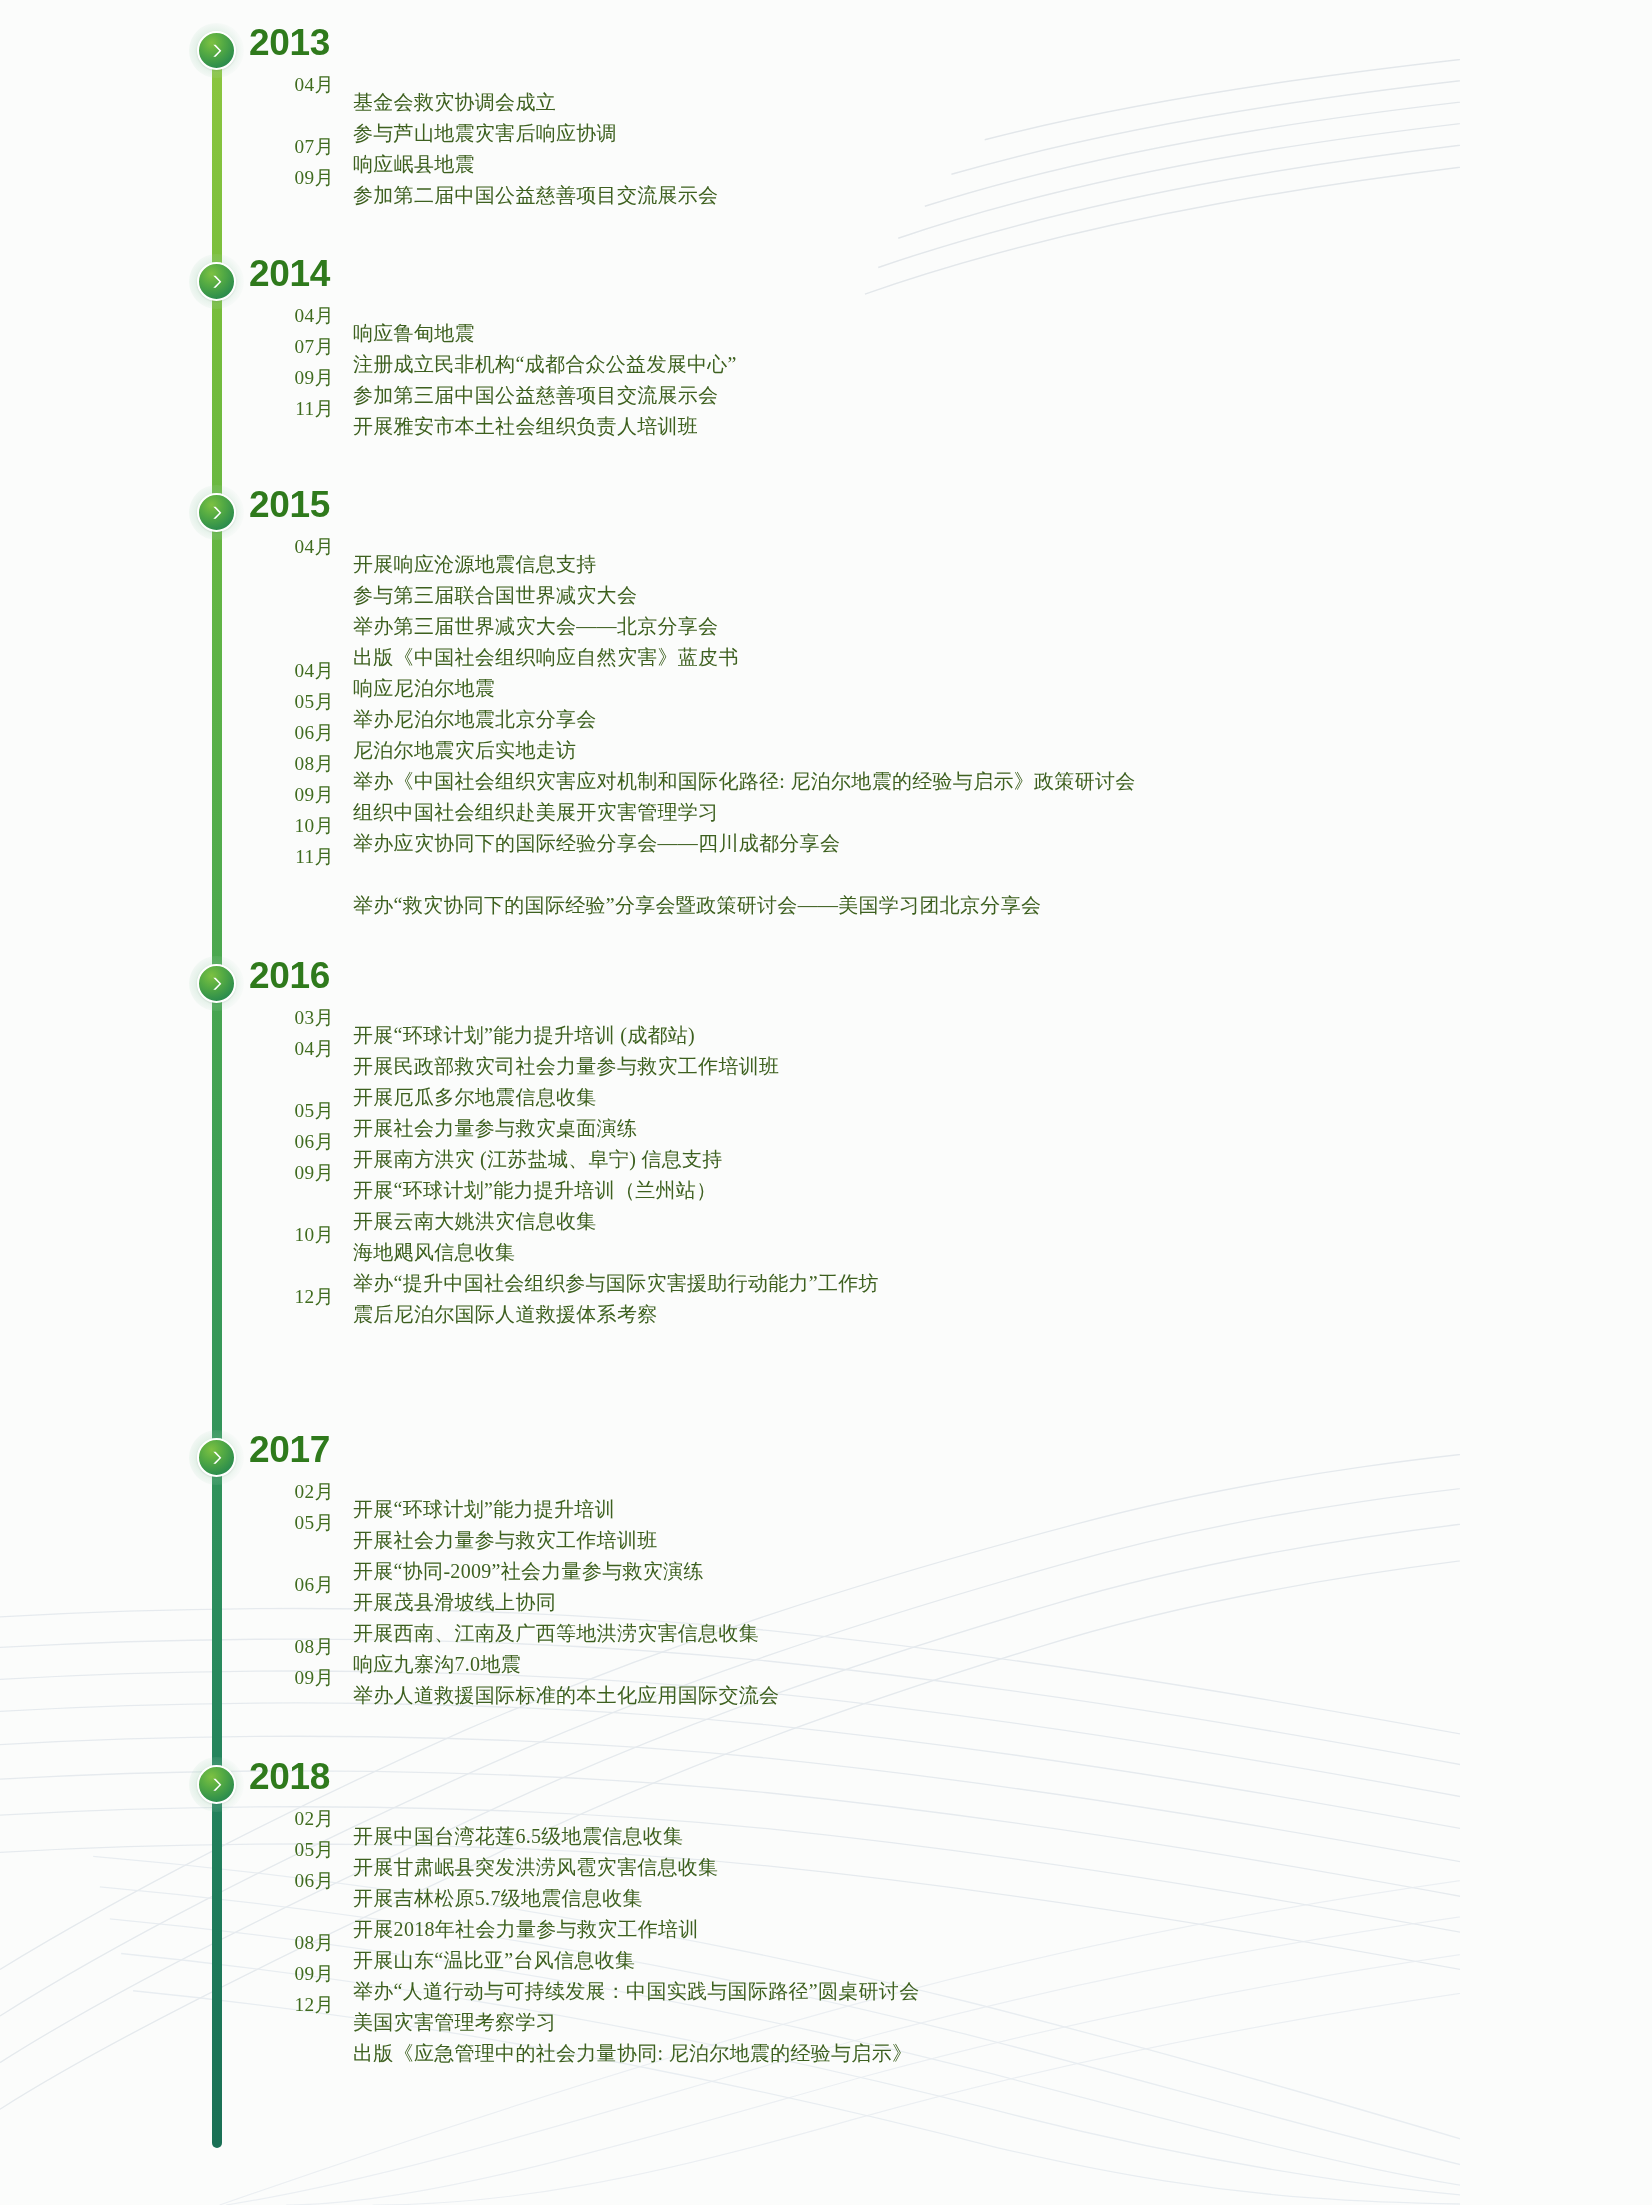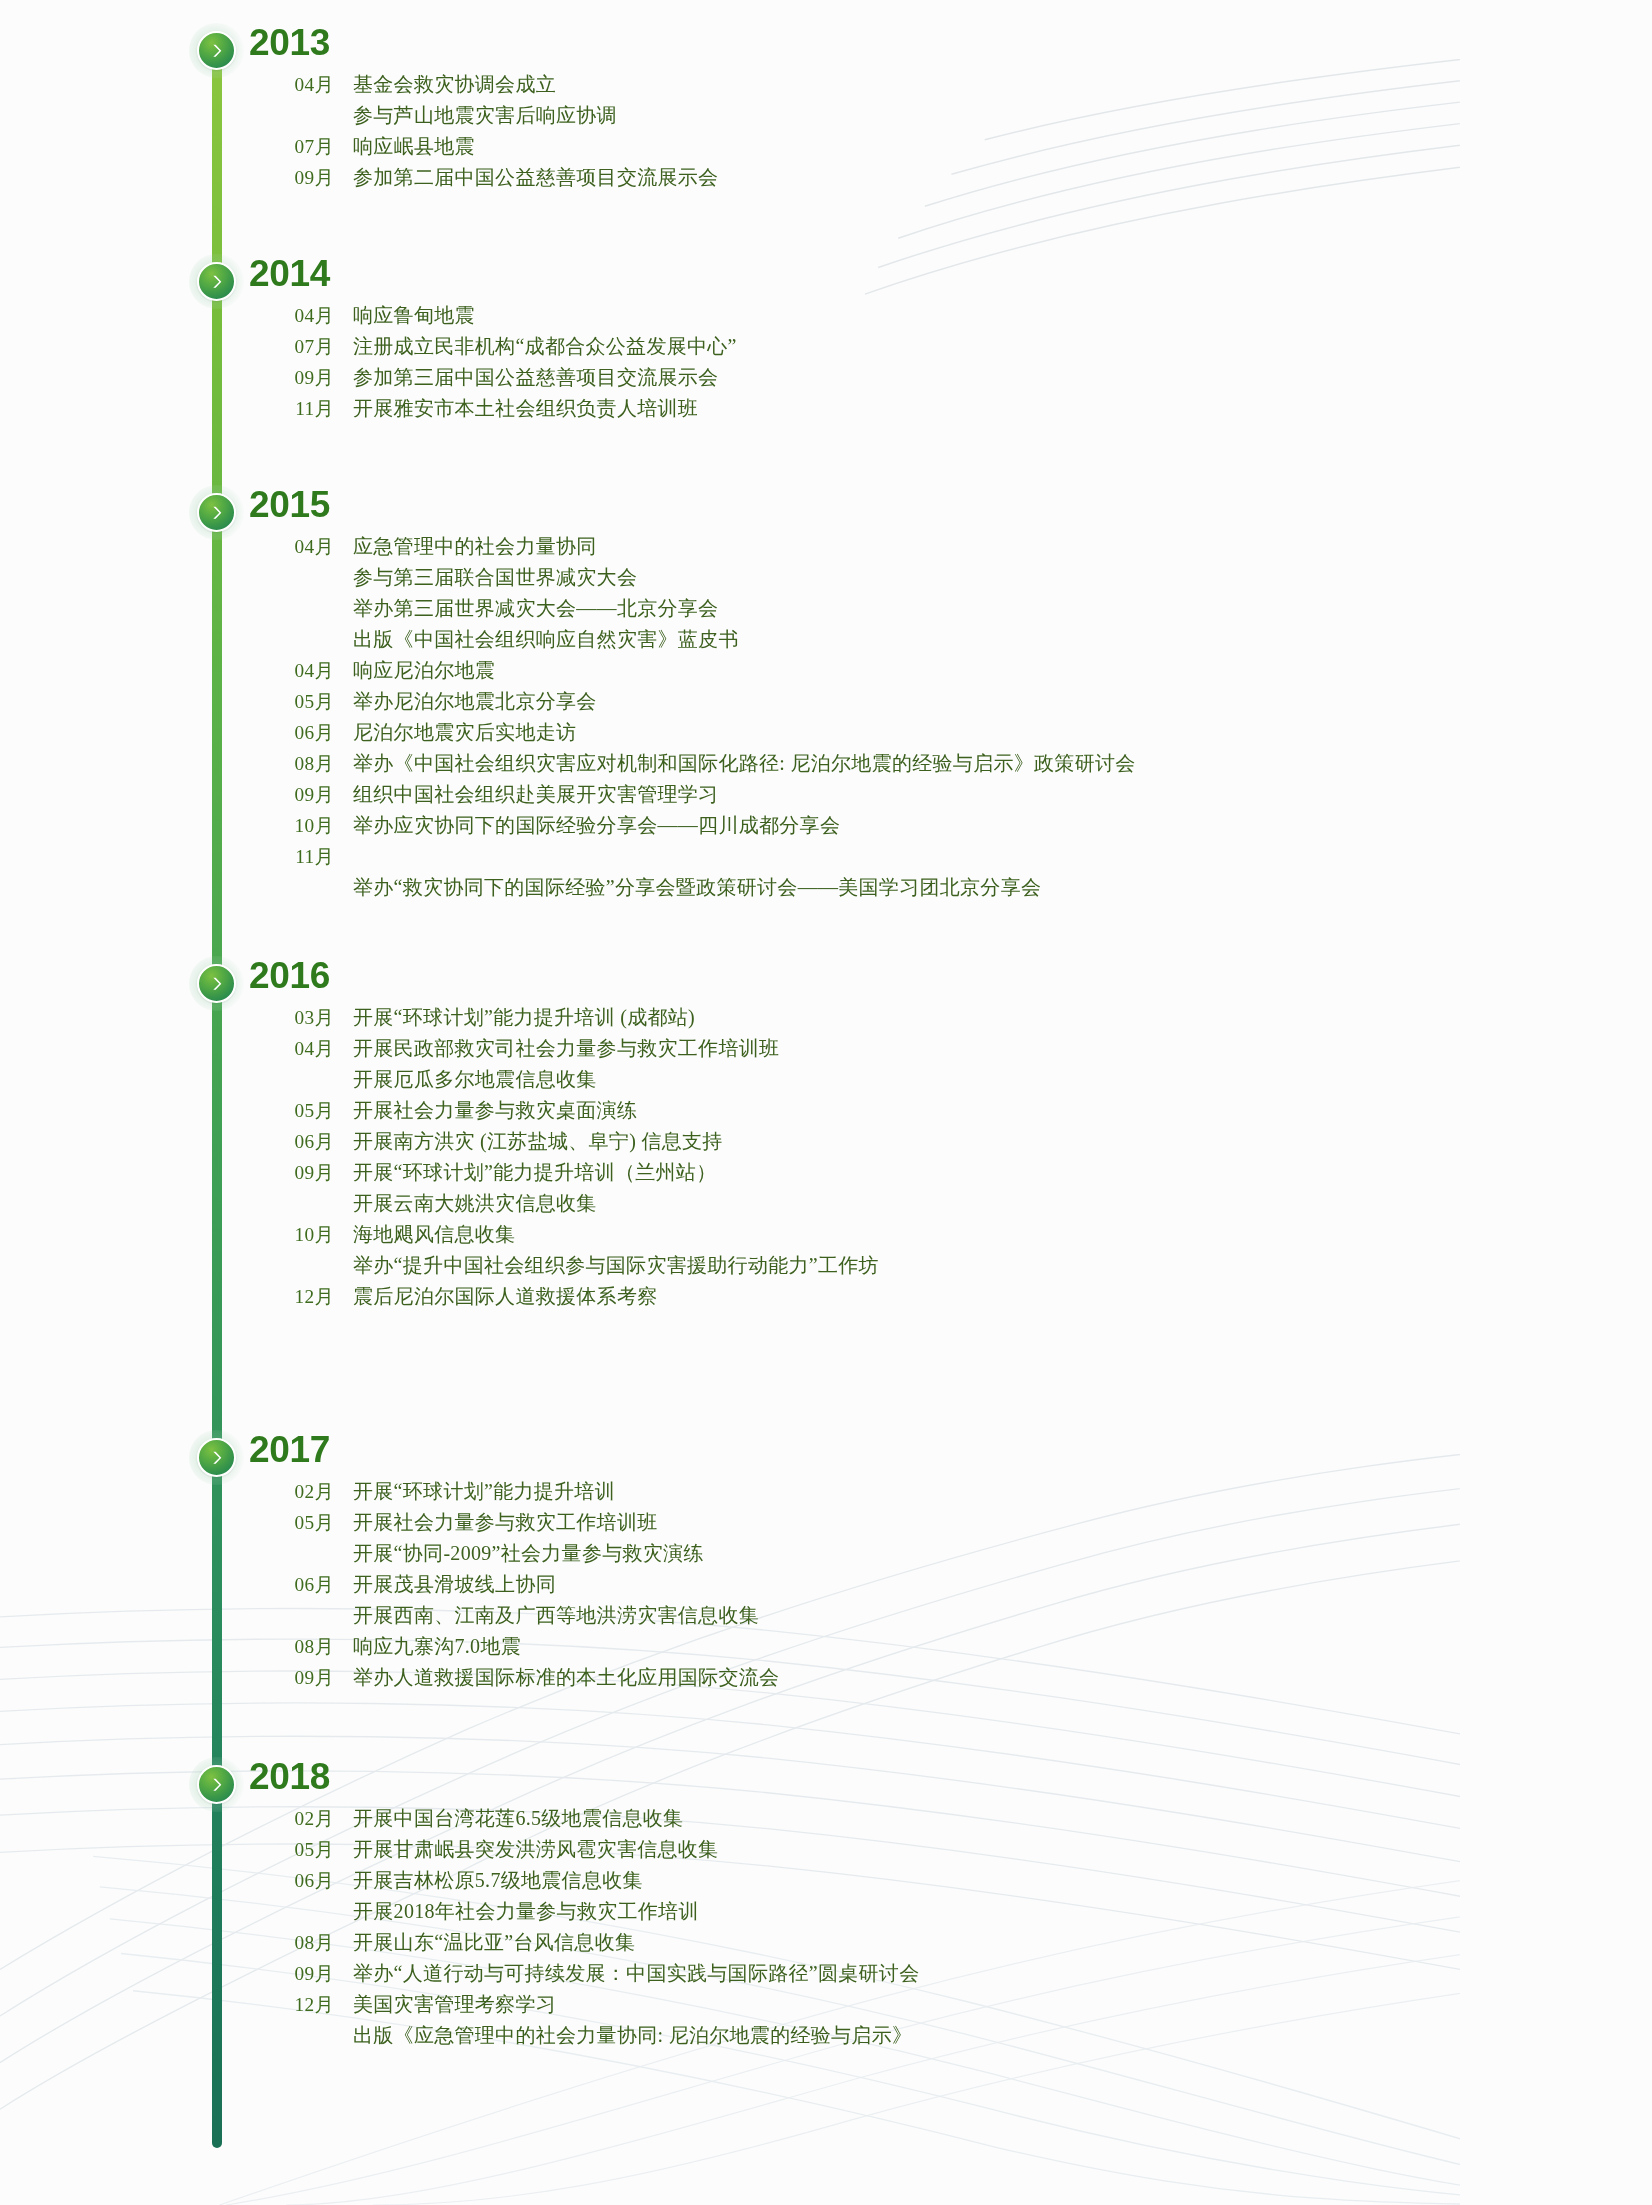--- a/index.html
+++ b/index.html
@@ -131,21 +131,21 @@
     font-family:"Liberation Serif", "DejaVu Serif", serif;
     font-size:19.3px;
     color:#3f6b1e;
     line-height:29px;
     letter-spacing:0.3px;
   }
 
   .event {
     position:absolute;
     left:353px;
-    top:0;
+    top:18px;
     font-family:"Liberation Serif", "DejaVu Serif", serif;
     font-size:20px;
     color:#3d601f;
     line-height:29px;
     letter-spacing:0.3px;
   }
 </style>
 </head>
 <body>
 
@@ -259,21 +259,21 @@
       <div class="marker">
         <svg width="17.3" height="17.3" viewBox="0 0 26 26" aria-hidden="true">
           <path d="M8 4 L17 13 L8 22 L11.5 22 L20 13 L11.5 4 Z" fill="#ffffff"></path>
         </svg>
       </div>
       <div class="year-label">2015</div>
     </div>
     <div class="entries">
       <div class="entry-row">
         <span class="month">04月</span>
-        <span class="event">应急管理中的社会力量协同</span>
+        <span class="event">开展响应沧源地震信息支持</span>
       </div>
       <div class="entry-row">
         <span class="month"></span>
         <span class="event">参与第三届联合国世界减灾大会</span>
       </div>
       <div class="entry-row">
         <span class="month"></span>
         <span class="event">举办第三届世界减灾大会——北京分享会</span>
       </div>
       <div class="entry-row">

